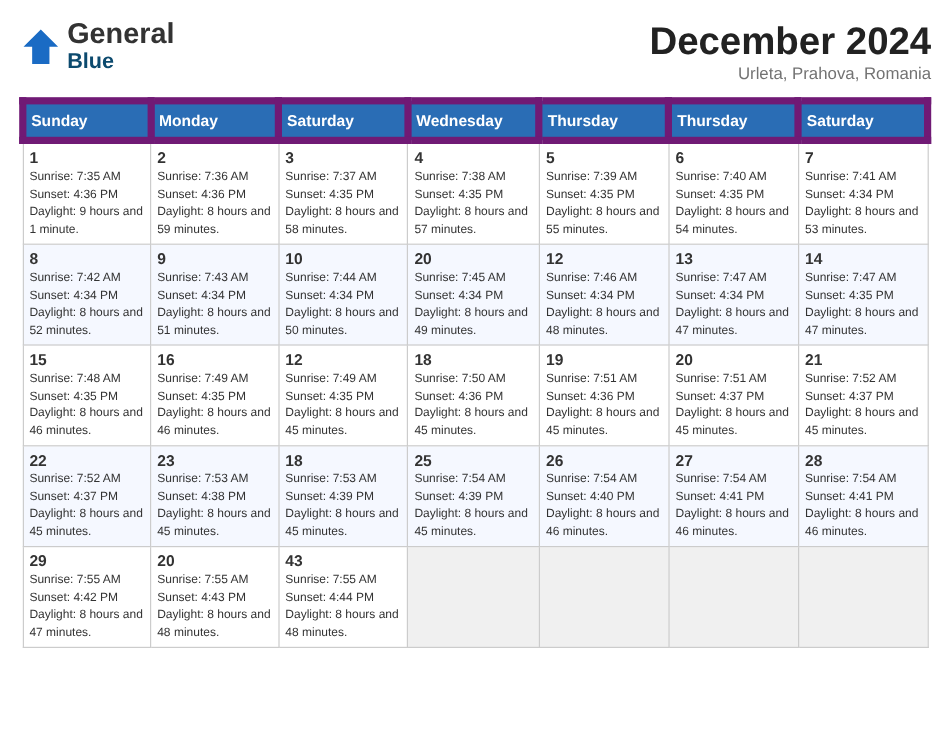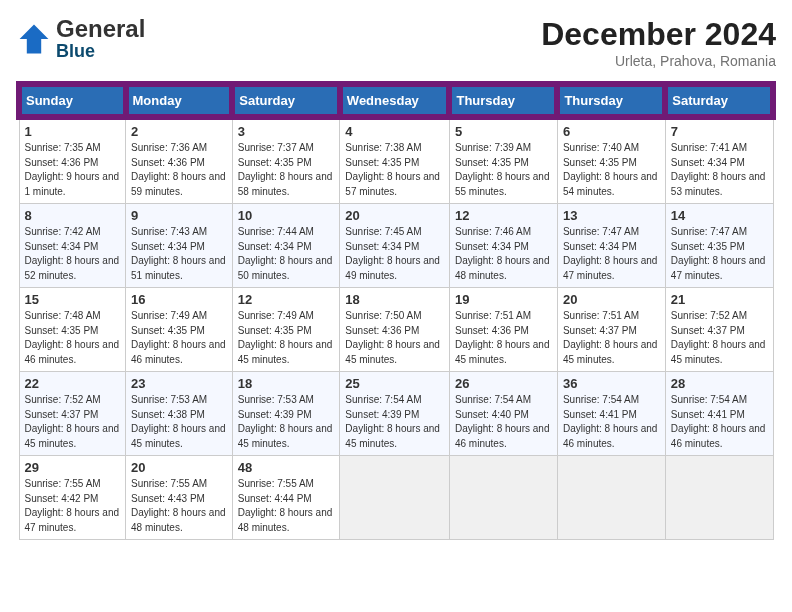--- a/index.html
+++ b/index.html
@@ -337,21 +337,21 @@
       </td>
         <td>
         <span class="day-num">26</span>
         <div class="day-info">
           Sunrise: 7:54 AM<br>
           Sunset: 4:40 PM<br>
           Daylight: 8 hours and 46 minutes.
         </div>
       </td>
         <td>
-        <span class="day-num">36</span>
+        <span class="day-num">27</span>
         <div class="day-info">
           Sunrise: 7:54 AM<br>
           Sunset: 4:41 PM<br>
           Daylight: 8 hours and 46 minutes.
         </div>
       </td>
         <td>
         <span class="day-num">28</span>
         <div class="day-info">
           Sunrise: 7:54 AM<br>
@@ -371,21 +371,21 @@
       </td>
         <td>
         <span class="day-num">20</span>
         <div class="day-info">
           Sunrise: 7:55 AM<br>
           Sunset: 4:43 PM<br>
           Daylight: 8 hours and 48 minutes.
         </div>
       </td>
         <td>
-        <span class="day-num">48</span>
+        <span class="day-num">43</span>
         <div class="day-info">
           Sunrise: 7:55 AM<br>
           Sunset: 4:44 PM<br>
           Daylight: 8 hours and 48 minutes.
         </div>
       </td>
         <td class="empty-cell"></td>
         <td class="empty-cell"></td>
         <td class="empty-cell"></td>
         <td class="empty-cell"></td>

